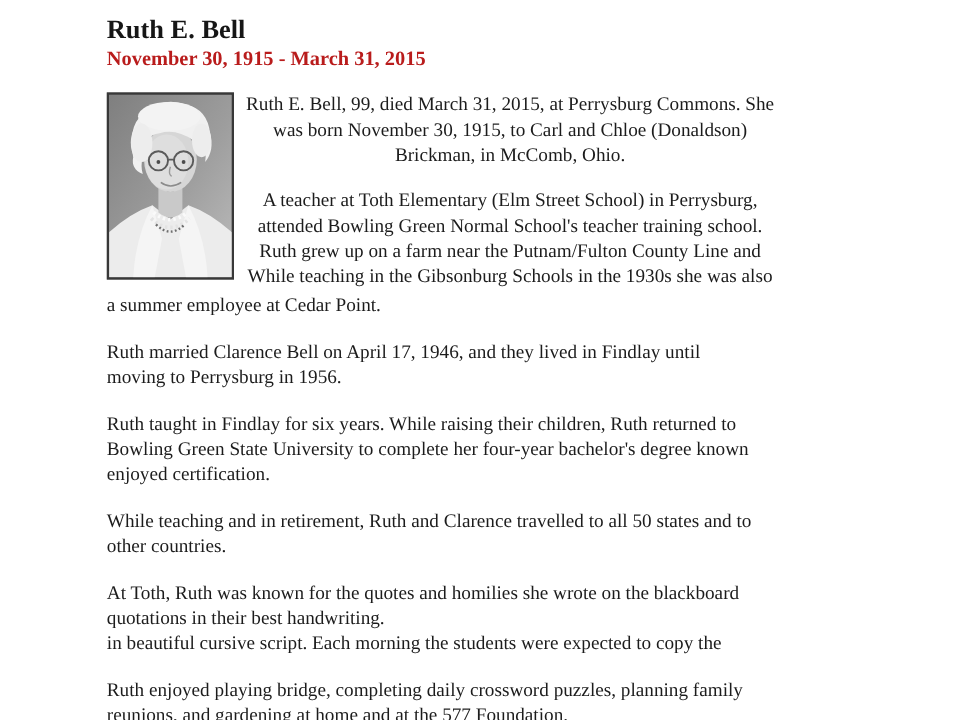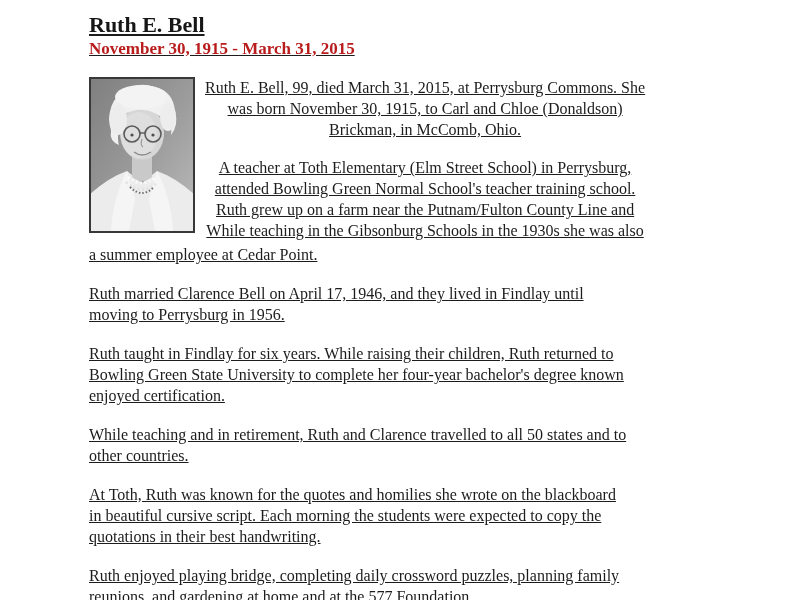--- a/index.html
+++ b/index.html
@@ -4,21 +4,20 @@
 <style>
   html, body { margin:0; padding:0; background:#ffffff; }
   .page {
     position: relative;
     width: 800px;
     height: 600px;
     background: #ffffff;
     overflow: hidden;
     font-family: "Liberation Serif", serif;
     color: #1c1c1c;
-    text-decoration: underline;
   }
   .content {
     padding: 13px 95px 0 89px;
   }
   .doc-title {
     font-size: 22px;
     line-height: 24px;
     font-weight: 700;
     margin: 0;
     color: #161616;
@@ -135,22 +134,22 @@
         <div class="line">Ruth taught in Findlay for six years. While raising their children, Ruth returned to</div>
         <div class="line">Bowling Green State University to complete her four-year bachelor's degree known</div>
         <div class="line">enjoyed certification.</div>
       </div>
       <div class="para">
         <div class="line">While teaching and in retirement, Ruth and Clarence travelled to all 50 states and to</div>
         <div class="line">other countries.</div>
       </div>
       <div class="para">
         <div class="line">At Toth, Ruth was known for the quotes and homilies she wrote on the blackboard</div>
+        <div class="line">quotations in their best handwriting.</div>
         <div class="line">in beautiful cursive script. Each morning the students were expected to copy the</div>
-        <div class="line">quotations in their best handwriting.</div>
       </div>
       <div class="para last">
         <div class="line">Ruth enjoyed playing bridge, completing daily crossword puzzles, planning family</div>
         <div class="line">reunions, and gardening at home and at the 577 Foundation.</div>
       </div>
     </div>
 
   </div>
 </div>
 

